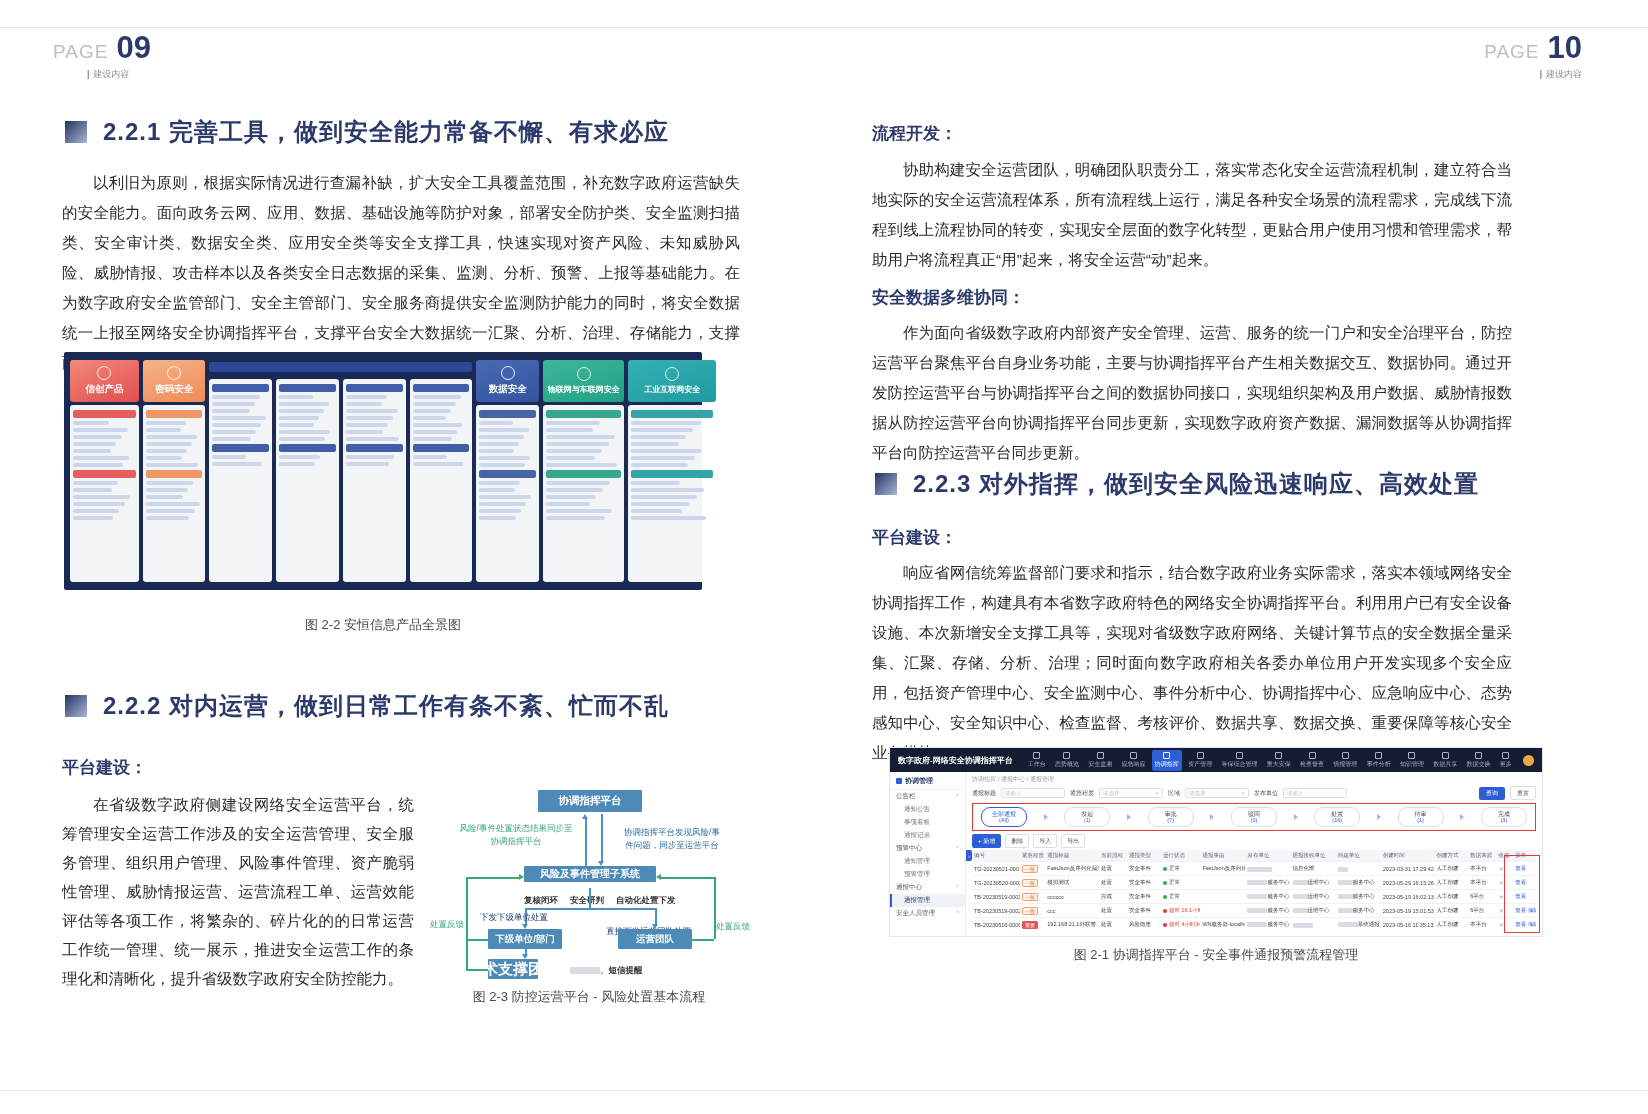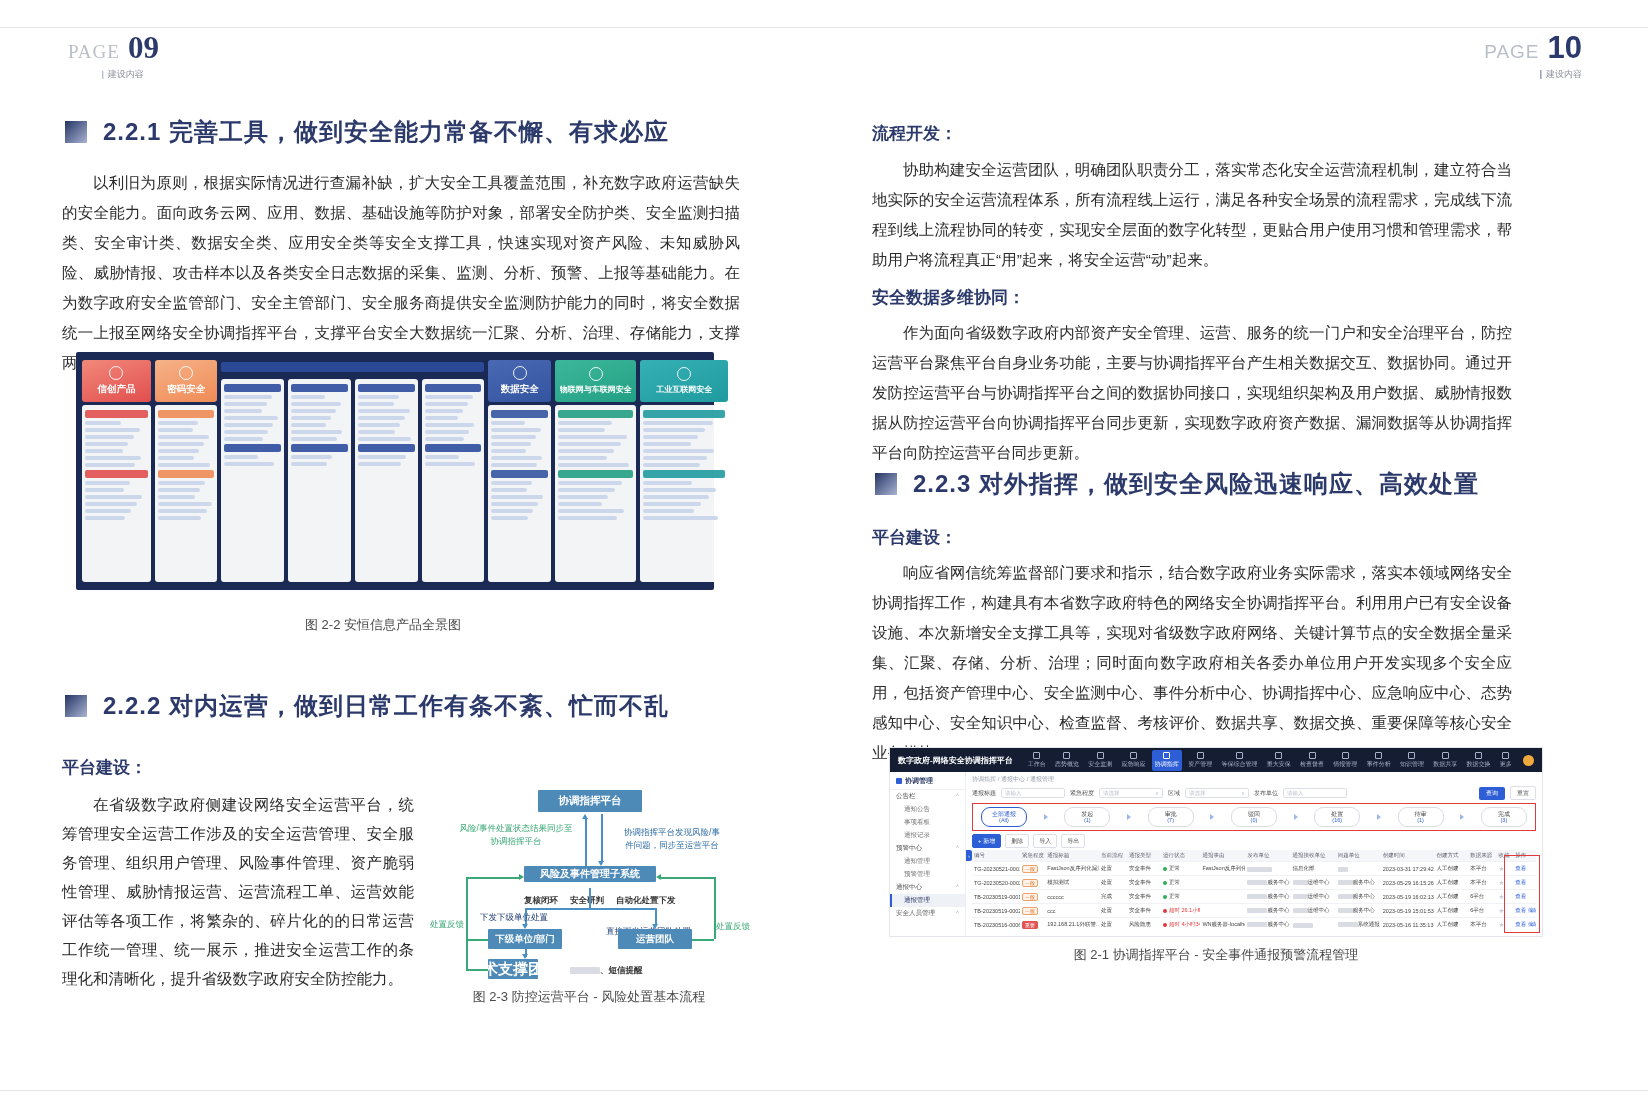--- a/index.html
+++ b/index.html
@@ -6,41 +6,41 @@
   body{
     width:1648px;height:1114px;position:relative;background:#ffffff;
     font-family:"Liberation Sans","DejaVu Sans",sans-serif;color:#2a2a2a;overflow:hidden;
   }
   .rule{position:absolute;left:0;width:1648px;height:1px;background:#e2e6ea;}
   .rule.top{top:27px;}
   .rule.bottom{top:1090px;}
 
   
   .pg-hdr{position:absolute;top:30px;}
-  .pg-hdr.left{left:68px;font-family:Liberation Serif, serif;}
+  .pg-hdr.left{left:53px;}
   .pg-hdr.right{right:66px;text-align:right;}
   .pg-word{color:#b9bfc9;font-size:19px;letter-spacing:1px;vertical-align:baseline;}
   .pg-num{color:#2c3a6b;font-size:31px;font-weight:bold;margin-left:8px;}
   .pg-tag{font-size:9px;color:#8a8f99;margin-top:2px;}
   .pg-hdr.left .pg-tag{margin-left:34px;}
   .pg-tag .bar{color:#2c3a6b;margin-right:4px;}
 
   
   .sec-h{position:absolute;display:flex;align-items:center;gap:16px;}
   .sq{width:22px;height:22px;background:linear-gradient(135deg,#243463,#aab4d4);flex:0 0 auto;}
   .sec-h .t{font-size:24px;font-weight:bold;color:#2c3a6b;letter-spacing:1px;white-space:nowrap;}
   .sub-h{position:absolute;font-size:17px;font-weight:bold;color:#2c3a6b;}
 
   .para{position:absolute;font-size:15.5px;line-height:30px;color:#2b2b2b;text-align:justify;text-indent:2em;}
 
   .fig-cap{position:absolute;font-size:13px;color:#4a4a4a;text-align:center;}
 
   
   .fig22{position:absolute;left:64px;top:352px;width:638px;height:238px;background:#1b2a55;
-         display:flex;gap:4px;padding:8px 6px;box-sizing:border-box;border-radius:2px;margin-left:12px;}
+         display:flex;gap:4px;padding:8px 6px;box-sizing:border-box;border-radius:2px;}
   .f22col{display:flex;flex-direction:column;gap:3px;min-width:0;}
   .f22head{height:42px;border-radius:3px;display:flex;flex-direction:column;align-items:center;justify-content:center;gap:3px;color:#fff;flex:0 0 auto;}
   .f22icon{width:12px;height:12px;border:1.5px solid rgba(255,255,255,.9);border-radius:50%;display:block;}
   .f22label{font-size:9.5px;font-weight:bold;white-space:nowrap;overflow:hidden;max-width:96%;}
   .f22body{flex:1;display:flex;flex-direction:column;gap:4px;min-height:0;}
   .f22panel{background:rgba(255,255,255,.95);border-radius:3px;padding:3px 3px;flex:1;overflow:hidden;}
   .f22band{height:8px;border-radius:2px;margin:2px 0 3px 0;opacity:.9;}
   .f22bar{height:4px;border-radius:2px;background:#ccd7ec;margin:3px 0;}
   .f22subrow{display:flex;gap:4px;flex:1;min-height:0;}
   .f22subrow .f22panel{flex:1;}

